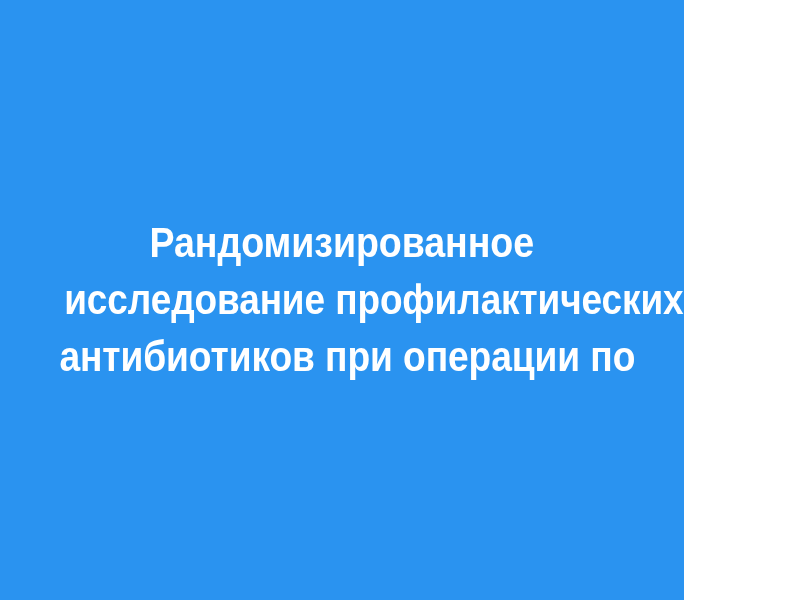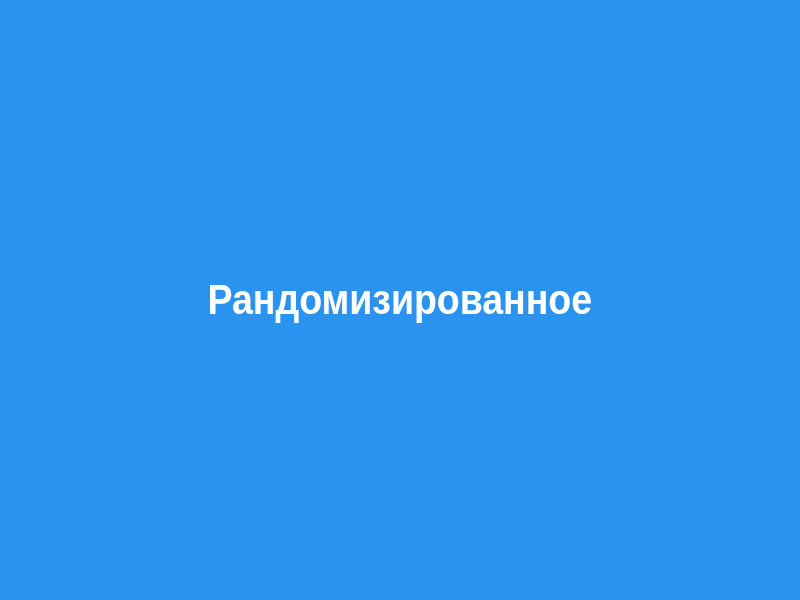--- a/index.html
+++ b/index.html
@@ -8,21 +8,21 @@
   }
   body {
     width: 800px;
     height: 600px;
     overflow: hidden;
     font-family: "Liberation Sans", "DejaVu Sans", sans-serif;
   }
 
   #slide {
     position: relative;
-    width: 800px;
+    width: 684px;
     height: 600px;
     box-sizing: border-box;
     display: flex;
     align-items: center;
     justify-content: center;
     background: #2a93f0;
   }
 
   #title-block {
     width: 640px;
@@ -55,14 +55,16 @@
   #title-line-2 > .run { transform: scaleX(0.880); }
   #title-line-3 > .run { transform: scaleX(0.885); }
   #title-line-4 > .run { transform: scaleX(0.890); }
 </style>
 </head>
 <body>
 
 <div id="slide" style="background: rgb(42, 147, 240);">
   <div id="title-block">
     <span class="title-line" id="title-line-1" style="color: rgb(255, 255, 255);"><span class="run">Рандомизированное</span></span>
+    <span class="title-line" id="title-line-2" style="color: rgb(255, 255, 255);"><span class="run">исследование профилактических</span></span>
+    <span class="title-line" id="title-line-3" style="color: rgb(255, 255, 255);"><span class="run">антибиотиков при операции по</span></span>
   </div>
 </div>
 
 </body></html>

